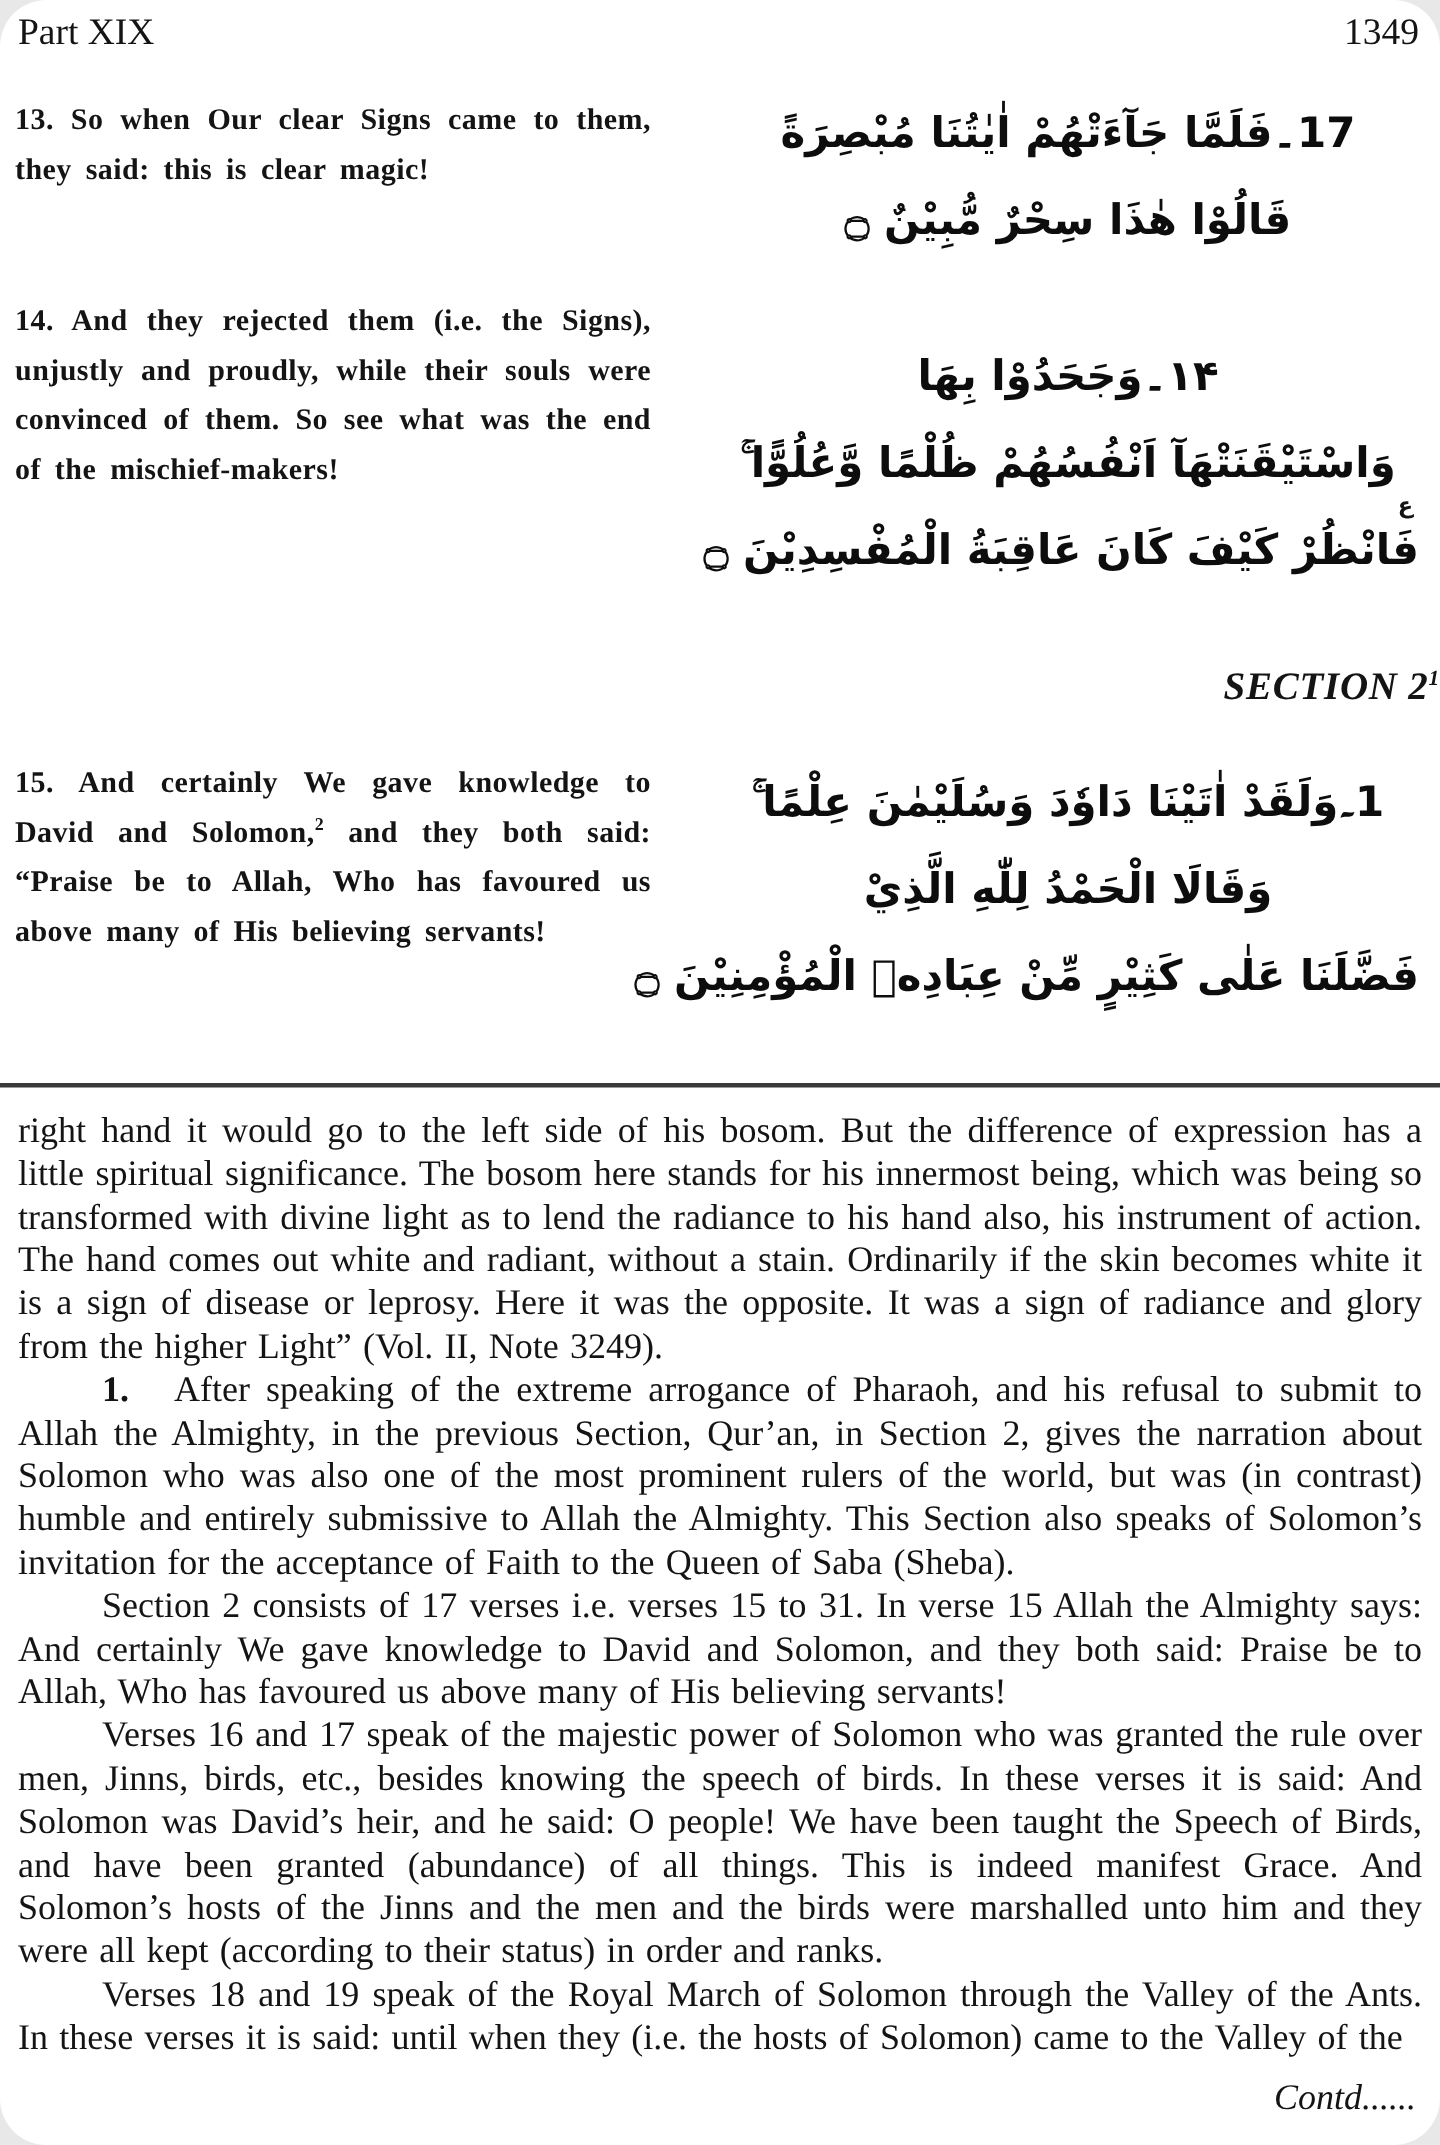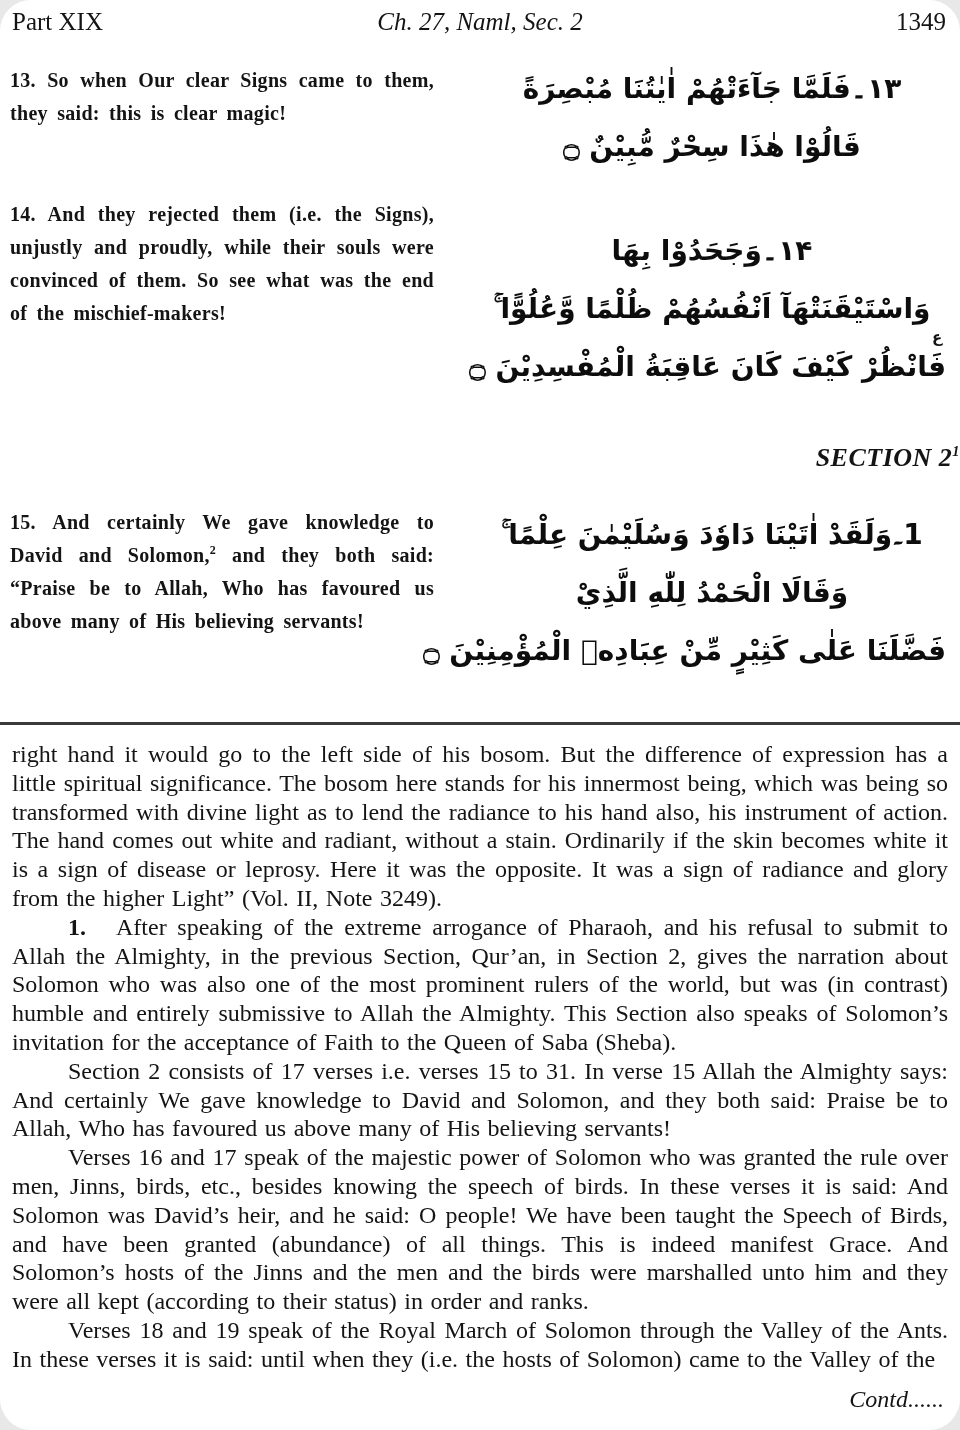--- a/index.html
+++ b/index.html
@@ -64,27 +64,26 @@
     font-style:italic; font-size:24px;
   }
 </style>
 </head>
 <body>
 
 <div class="page">
 
   <div class="header">
     <span class="part">Part XIX</span>
-    <span class="chap">Ch. 27, Naml, Sec. 2</span>
     <span class="pageno">1349</span>
   </div>
 
   <div class="verse-en" style="top:64px;">13.  So when Our clear Signs came to them, they said: this is clear magic!</div>
   <div class="verse-ar" style="top:60px;">
-    <div class="ar-line">۱۳۔فَلَمَّا جَآءَتْهُمْ اٰيٰتُنَا مُبْصِرَةً</div>
+    <div class="ar-line">17۔فَلَمَّا جَآءَتْهُمْ اٰيٰتُنَا مُبْصِرَةً</div>
     <div class="ar-line">قَالُوْا هٰذَا سِحْرٌ مُّبِيْنٌ ۝</div>
   </div>
 
   <div class="verse-en" style="top:198px;">14.  And they rejected them (i.e. the Signs), unjustly and proudly, while their souls were convinced of them. So see what was the end of the mischief-makers!</div>
   <div class="verse-ar" style="top:222px;">
     <div class="ar-line">۱۴۔وَجَحَدُوْا بِهَا</div>
     <div class="ar-line">وَاسْتَيْقَنَتْهَآ اَنْفُسُهُمْ ظُلْمًا وَّعُلُوًّا ۚ</div>
     <div class="ar-line">فَانْظُرْ كَيْفَ كَانَ عَاقِبَةُ الْمُفْسِدِيْنَ ۝</div>
   </div>
   <div class="margin-marker">ع</div>

